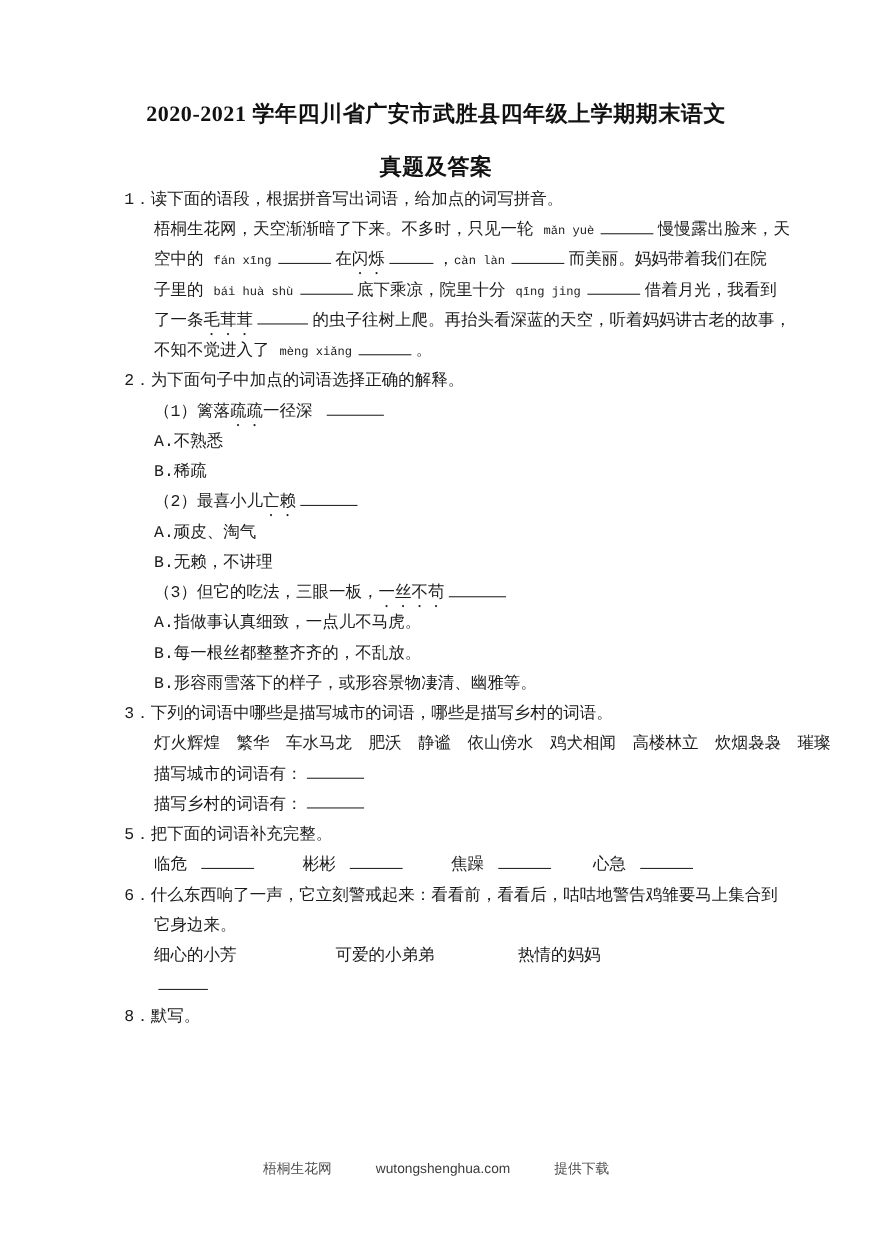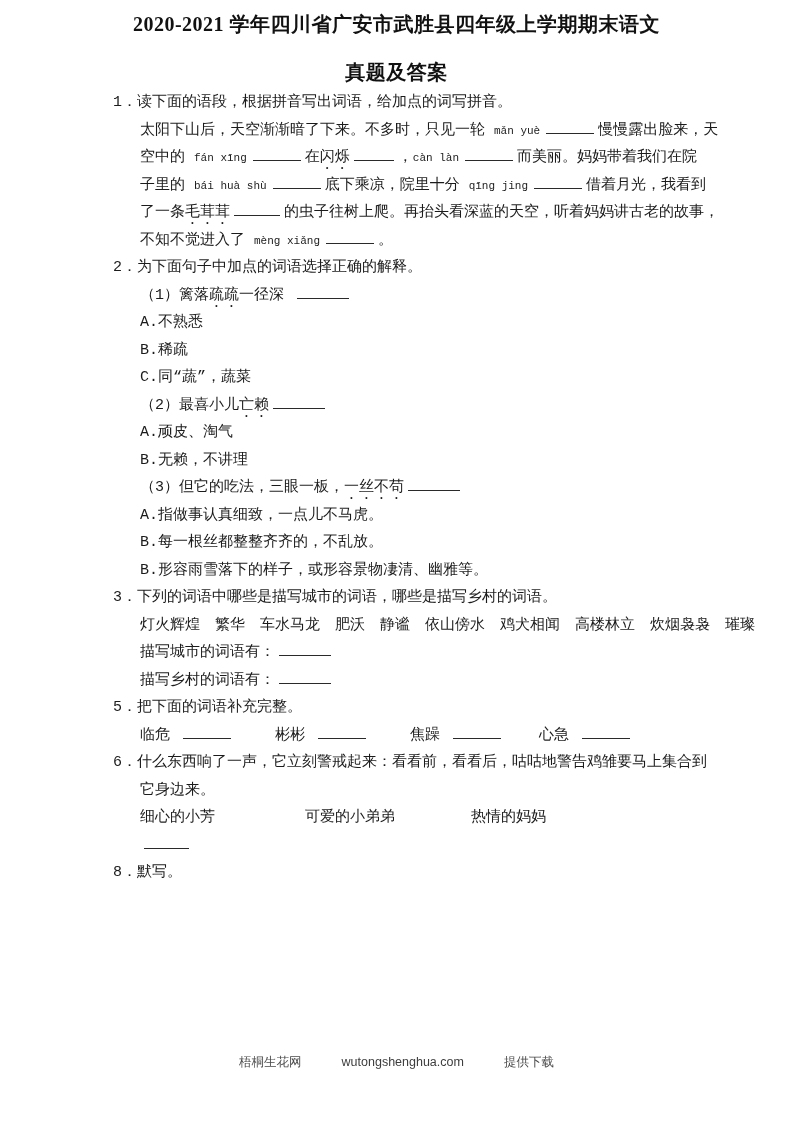--- a/index.html
+++ b/index.html
@@ -6,20 +6,21 @@
   .page{
     position:relative;
     width:793px;height:1122px;
     margin:0 auto;
     background:#ffffff;
     color:#1b1b1b;
     font-family:"Liberation Serif","DejaVu Serif",serif;
     overflow:hidden;
   }
   .doc-title{
+    padding-top:80px;
     text-align:center;
     font-weight:bold;
     font-size:20px;
     line-height:48px;
     letter-spacing:0.5px;
     color:#111;
   }
   .content{
     margin:-8px 95px 0 113px;
     font-size:15px;
@@ -71,30 +72,29 @@
 
 <div class="page">
 
   <div class="doc-title">
     <div>2020-2021 学年四川省广安市武胜县四年级上学期期末语文</div>
     <div>真题及答案</div>
   </div>
 
   <div class="content">
       <div class="line q"><span class="seg">1．读下面的语段，根据拼音写出词语，给加点的词写拼音。</span></div>
-      <div class="line ind"><span class="seg">太阳下山后，天空渐渐暗了下来。不多时，只见一轮 </span><span class="pinyin">mǎn yuè</span><span class="blank" style="width: 48px;"></span><span class="seg">慢慢露出脸来，天</span></div>
+      <div class="line ind"><span class="seg">梧桐生花网，天空渐渐暗了下来。不多时，只见一轮 </span><span class="pinyin">mǎn yuè</span><span class="blank" style="width: 48px;"></span><span class="seg">慢慢露出脸来，天</span></div>
       <div class="line ind"><span class="seg">空中的 </span><span class="pinyin">fán xīng</span><span class="blank" style="width: 48px;"></span><span class="seg">在</span><span class="dotted">闪烁</span><span class="blank" style="width: 40px;"></span><span class="seg">，</span><span class="pinyin">càn làn</span><span class="blank" style="width: 48px;"></span><span class="seg">而美丽。妈妈带着我们在院</span></div>
       <div class="line ind"><span class="seg">子里的 </span><span class="pinyin">bái huà shù</span><span class="blank" style="width: 48px;"></span><span class="seg">底下乘凉，院里十分 </span><span class="pinyin">qīng jing</span><span class="blank" style="width: 48px;"></span><span class="seg">借着月光，我看到</span></div>
       <div class="line ind"><span class="seg">了一条</span><span class="dotted">毛茸茸</span><span class="blank" style="width: 46px;"></span><span class="seg">的虫子往树上爬。再抬头看深蓝的天空，听着妈妈讲古老的故事，</span></div>
       <div class="line ind"><span class="seg">不知不觉进入了 </span><span class="pinyin">mèng xiǎng</span><span class="blank" style="width: 48px;"></span><span class="seg">。</span></div>
       <div class="line q"><span class="seg">2．为下面句子中加点的词语选择正确的解释。</span></div>
       <div class="line ind"><span class="seg">（1）篱落</span><span class="dotted">疏疏</span><span class="seg">一径深 </span><span class="blank" style="width: 52px;"></span></div>
       <div class="line ind"><span class="seg">A.不熟悉</span></div>
       <div class="line ind"><span class="seg">B.稀疏</span></div>
-      <div class="line ind"><span class="seg">C.同“蔬”，蔬菜</span></div>
       <div class="line ind"><span class="seg">（2）最喜小儿</span><span class="dotted">亡赖</span><span class="blank" style="width: 52px;"></span></div>
       <div class="line ind"><span class="seg">A.顽皮、淘气</span></div>
       <div class="line ind"><span class="seg">B.无赖，不讲理</span></div>
       <div class="line ind"><span class="seg">（3）但它的吃法，三眼一板，</span><span class="dotted">一丝不苟</span><span class="blank" style="width: 52px;"></span></div>
       <div class="line ind"><span class="seg">A.指做事认真细致，一点儿不马虎。</span></div>
       <div class="line ind"><span class="seg">B.每一根丝都整整齐齐的，不乱放。</span></div>
       <div class="line ind"><span class="seg">B.形容雨雪落下的样子，或形容景物凄清、幽雅等。</span></div>
       <div class="line q"><span class="seg">3．下列的词语中哪些是描写城市的词语，哪些是描写乡村的词语。</span></div>
       <div class="line ind"><span class="seg">灯火辉煌　繁华　车水马龙　肥沃　静谧　依山傍水　鸡犬相闻　高楼林立　炊烟袅袅　璀璨</span></div>
       <div class="line ind"><span class="seg">描写城市的词语有：</span><span class="blank" style="width: 52px;"></span></div>

